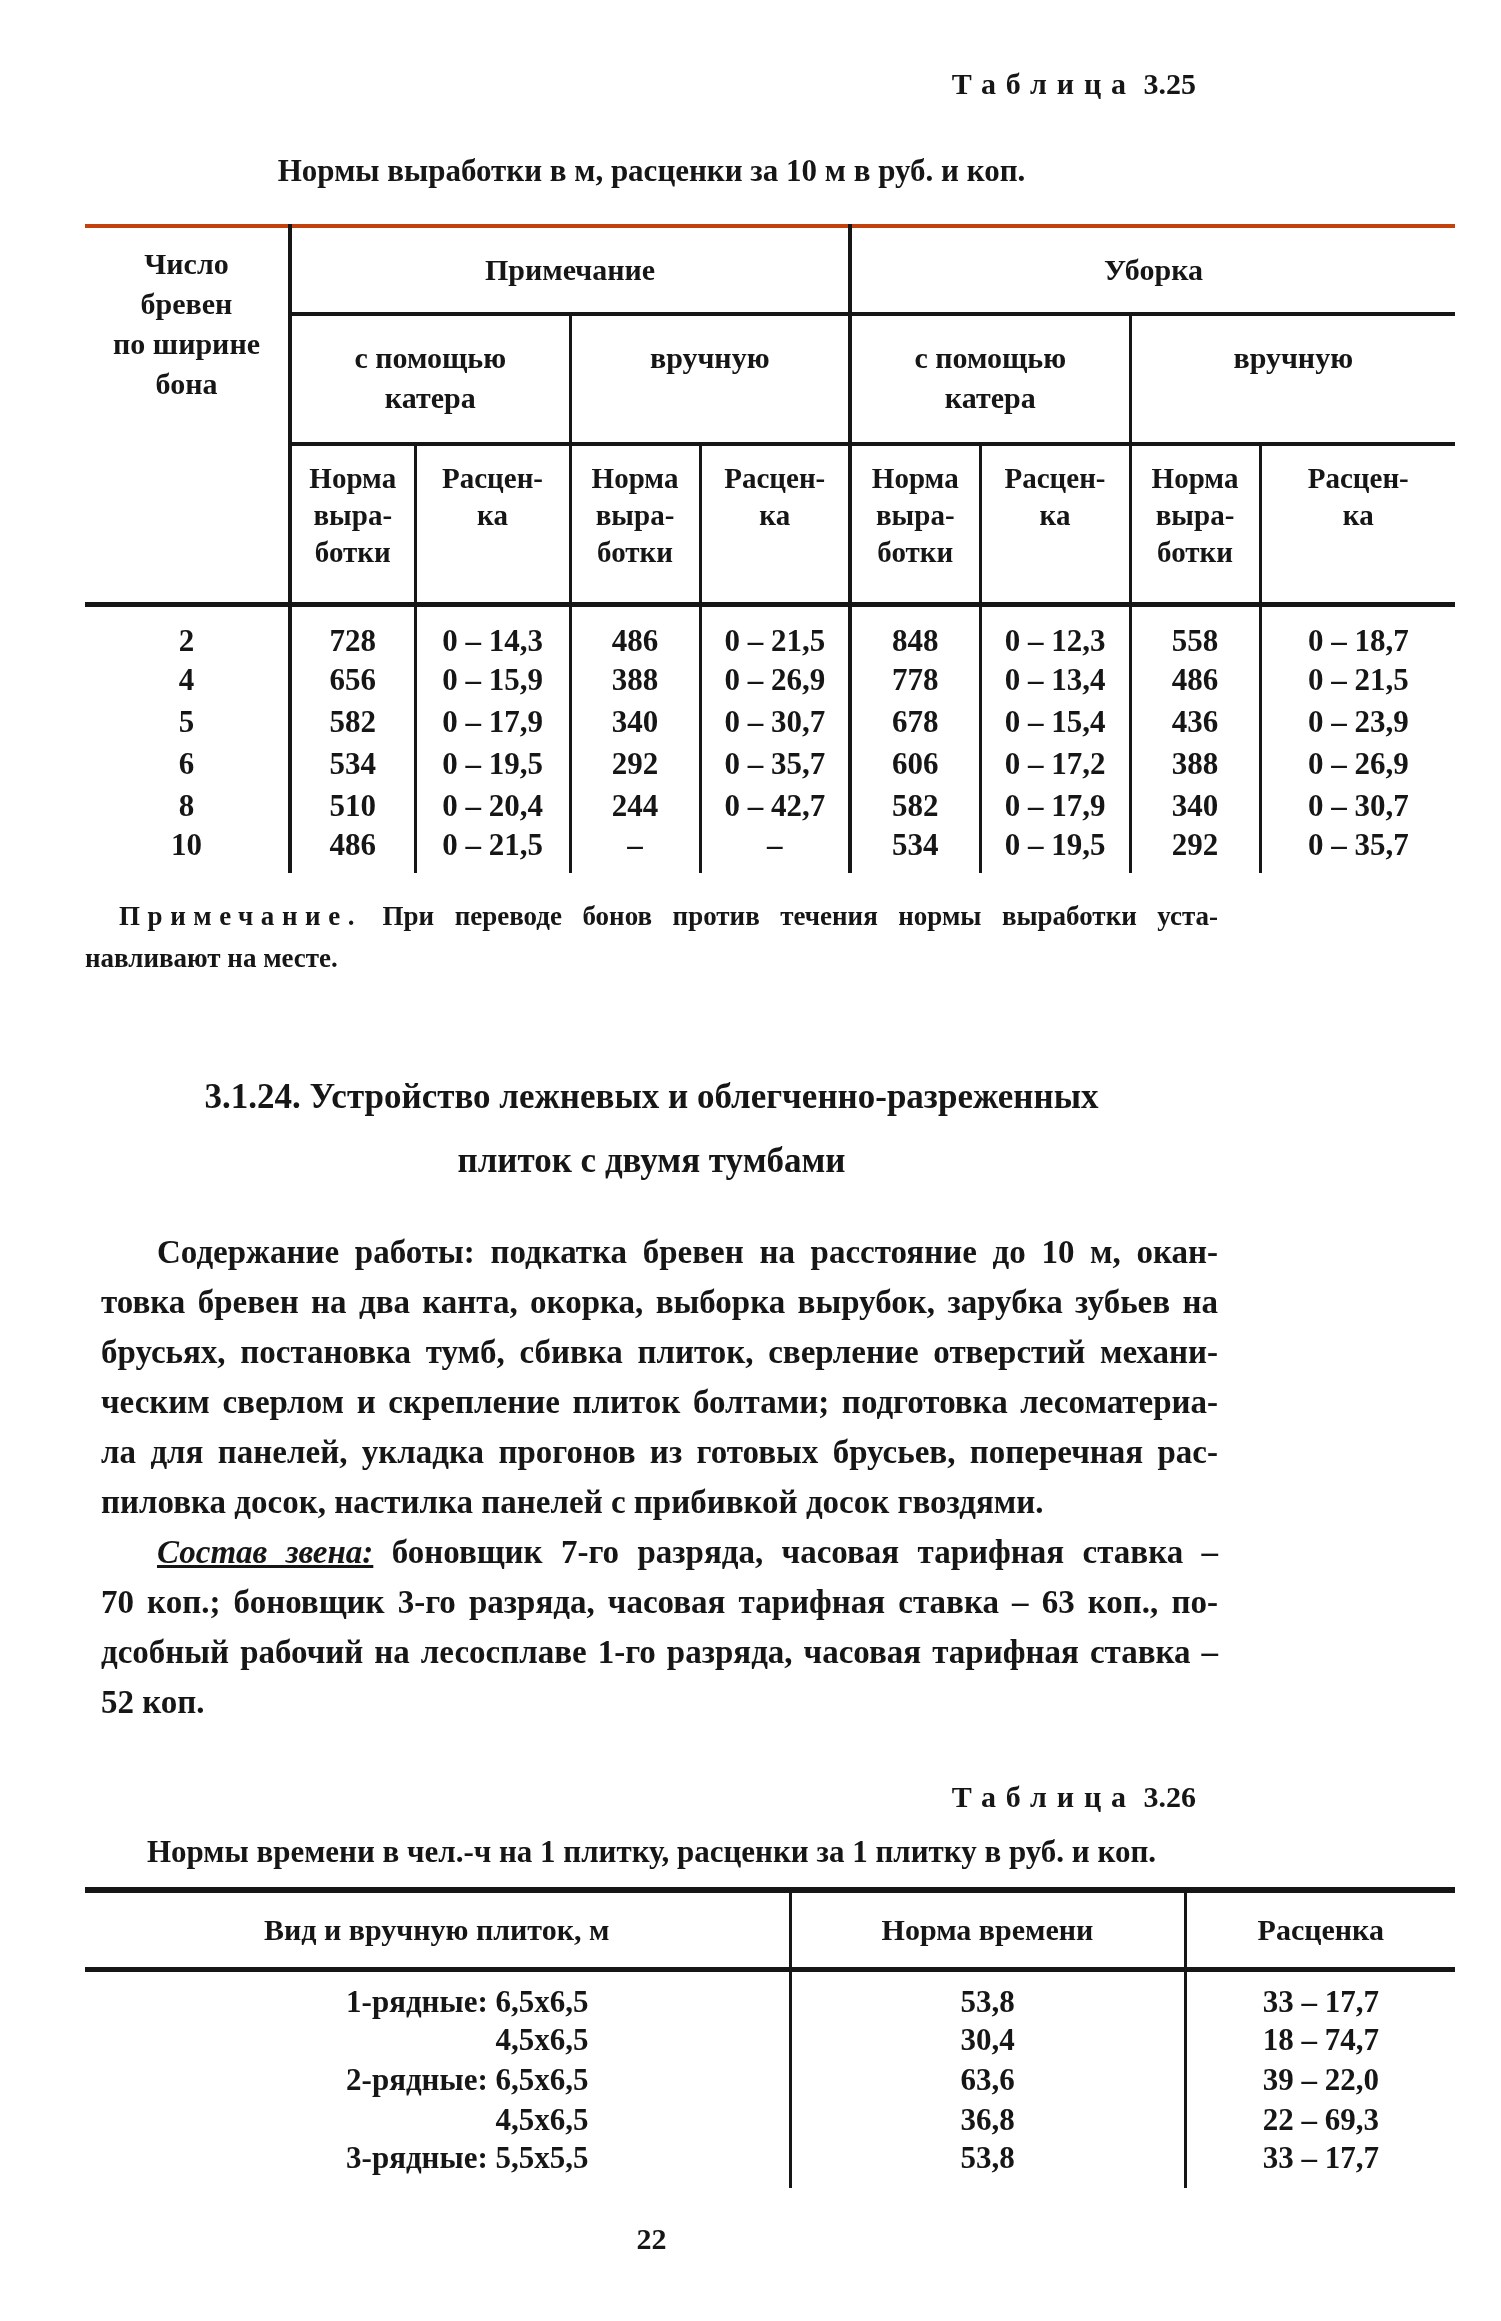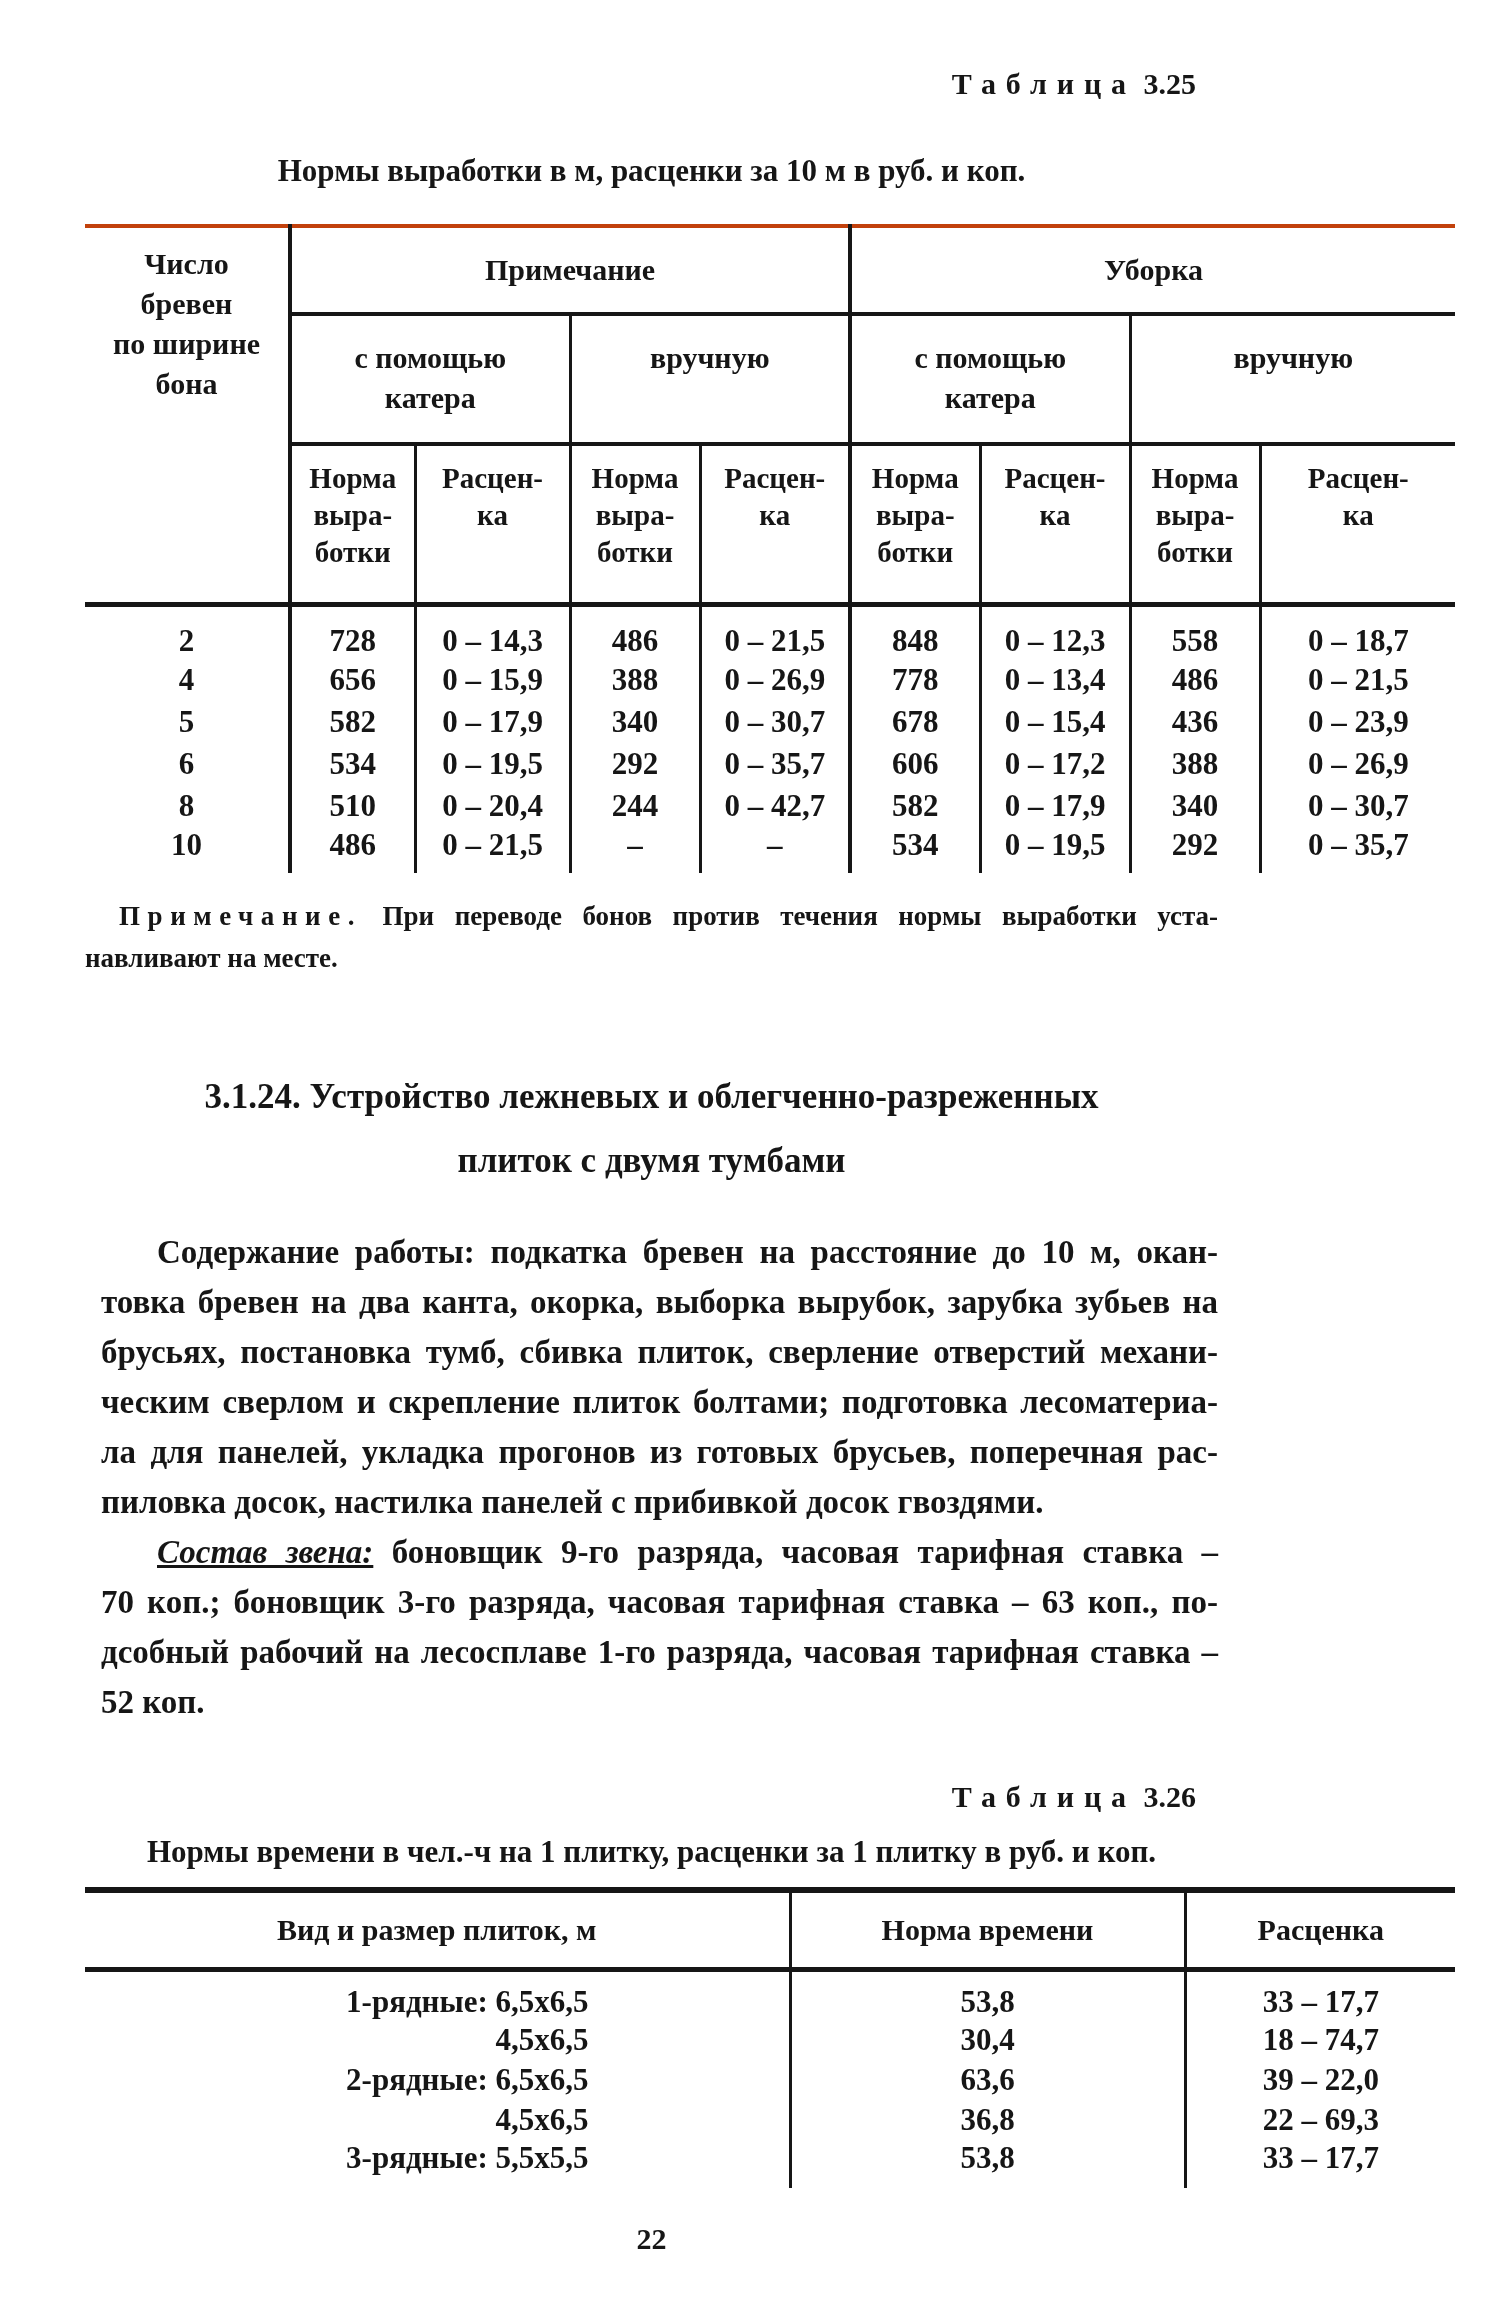--- a/index.html
+++ b/index.html
@@ -217,39 +217,39 @@
   <div class="para">
     <div class="jline indent">Содержание работы: подкатка бревен на расстояние до 10 м, окан-</div>
     <div class="jline">товка бревен на два канта, окорка, выборка вырубок, зарубка зубьев на</div>
     <div class="jline">брусьях, постановка тумб, сбивка плиток, сверление отверстий механи-</div>
     <div class="jline">ческим сверлом и скрепление плиток болтами; подготовка лесоматериа-</div>
     <div class="jline">ла для панелей, укладка прогонов из готовых брусьев, поперечная рас-</div>
     <div class="pline">пиловка досок, настилка панелей с прибивкой досок гвоздями.</div>
   </div>
 
   <div class="para" style="margin-top:0">
-    <div class="jline indent"><span class="italic">Состав звена:</span> <span>боновщик 9-го разряда, часовая тарифная ставка –</span></div>
+    <div class="jline indent"><span class="italic">Состав звена:</span> <span>боновщик 7-го разряда, часовая тарифная ставка –</span></div>
     <div class="jline">70 коп.; боновщик 3-го разряда, часовая тарифная ставка – 63 коп., по-</div>
     <div class="jline">дсобный рабочий на лесосплаве 1-го разряда, часовая тарифная ставка –</div>
     <div class="pline">52 коп.</div>
   </div>
 
   <div class="tbl-label lbl326"><span class="spaced">Таблица</span> <span>3.26</span></div>
 
   <div class="tbl-title-2">Нормы времени в чел.-ч на 1 плитку, расценки за 1 плитку в руб. и коп.</div>
 
   <table class="t326">
     <colgroup>
       <col style="width:705px">
         <col style="width:395px">
         <col style="width:270px">
     </colgroup>
     <tbody>
         <tr class="hrow">
-      <td>Вид и размер плиток, м</td>
+      <td>Вид и вручную плиток, м</td>
       <td class="bl3">Норма времени</td>
       <td class="bl3">Расценка</td>
     </tr>
     <tr class="dr first">
       <td class="cellkind">1-рядные: 6,5х6,5</td>
       <td class="bl3">53,8</td>
       <td class="bl3">33 – 17,7</td>
     </tr>
     <tr class="dr">
       <td class="cellkind">4,5х6,5</td>

